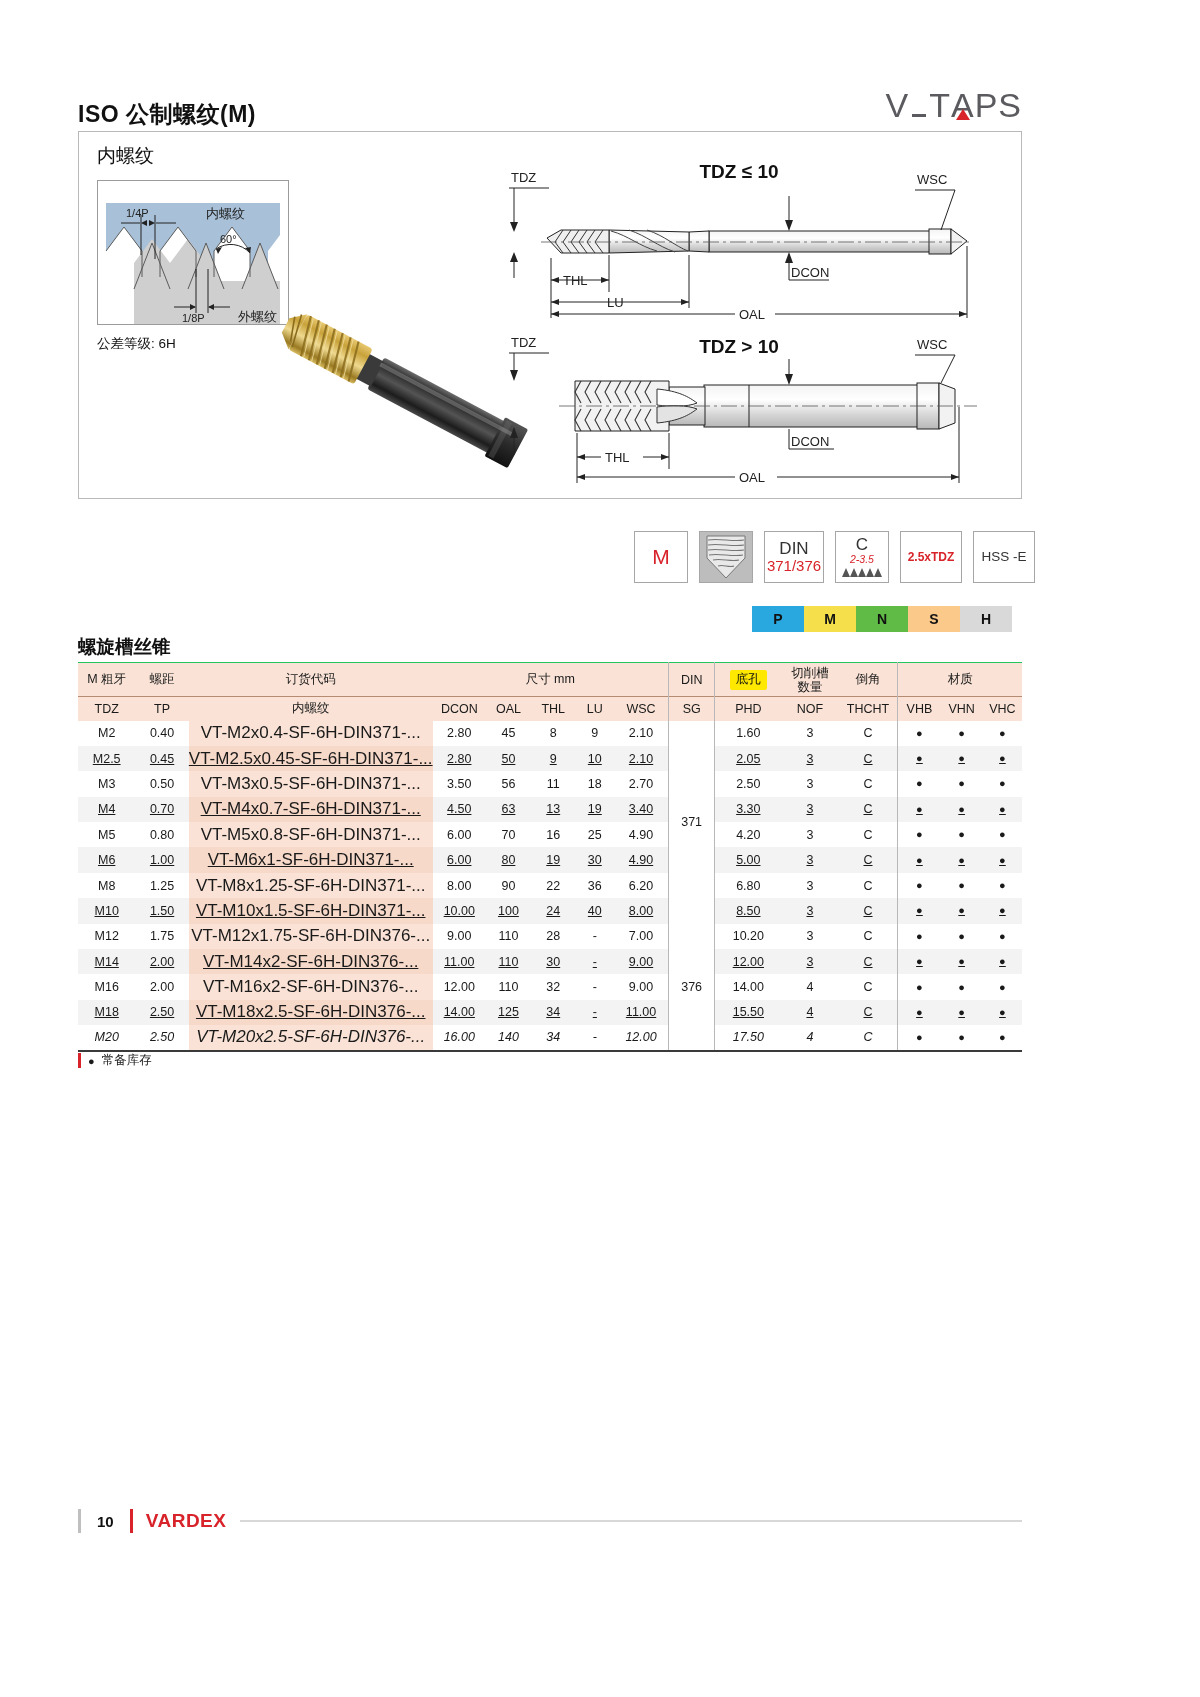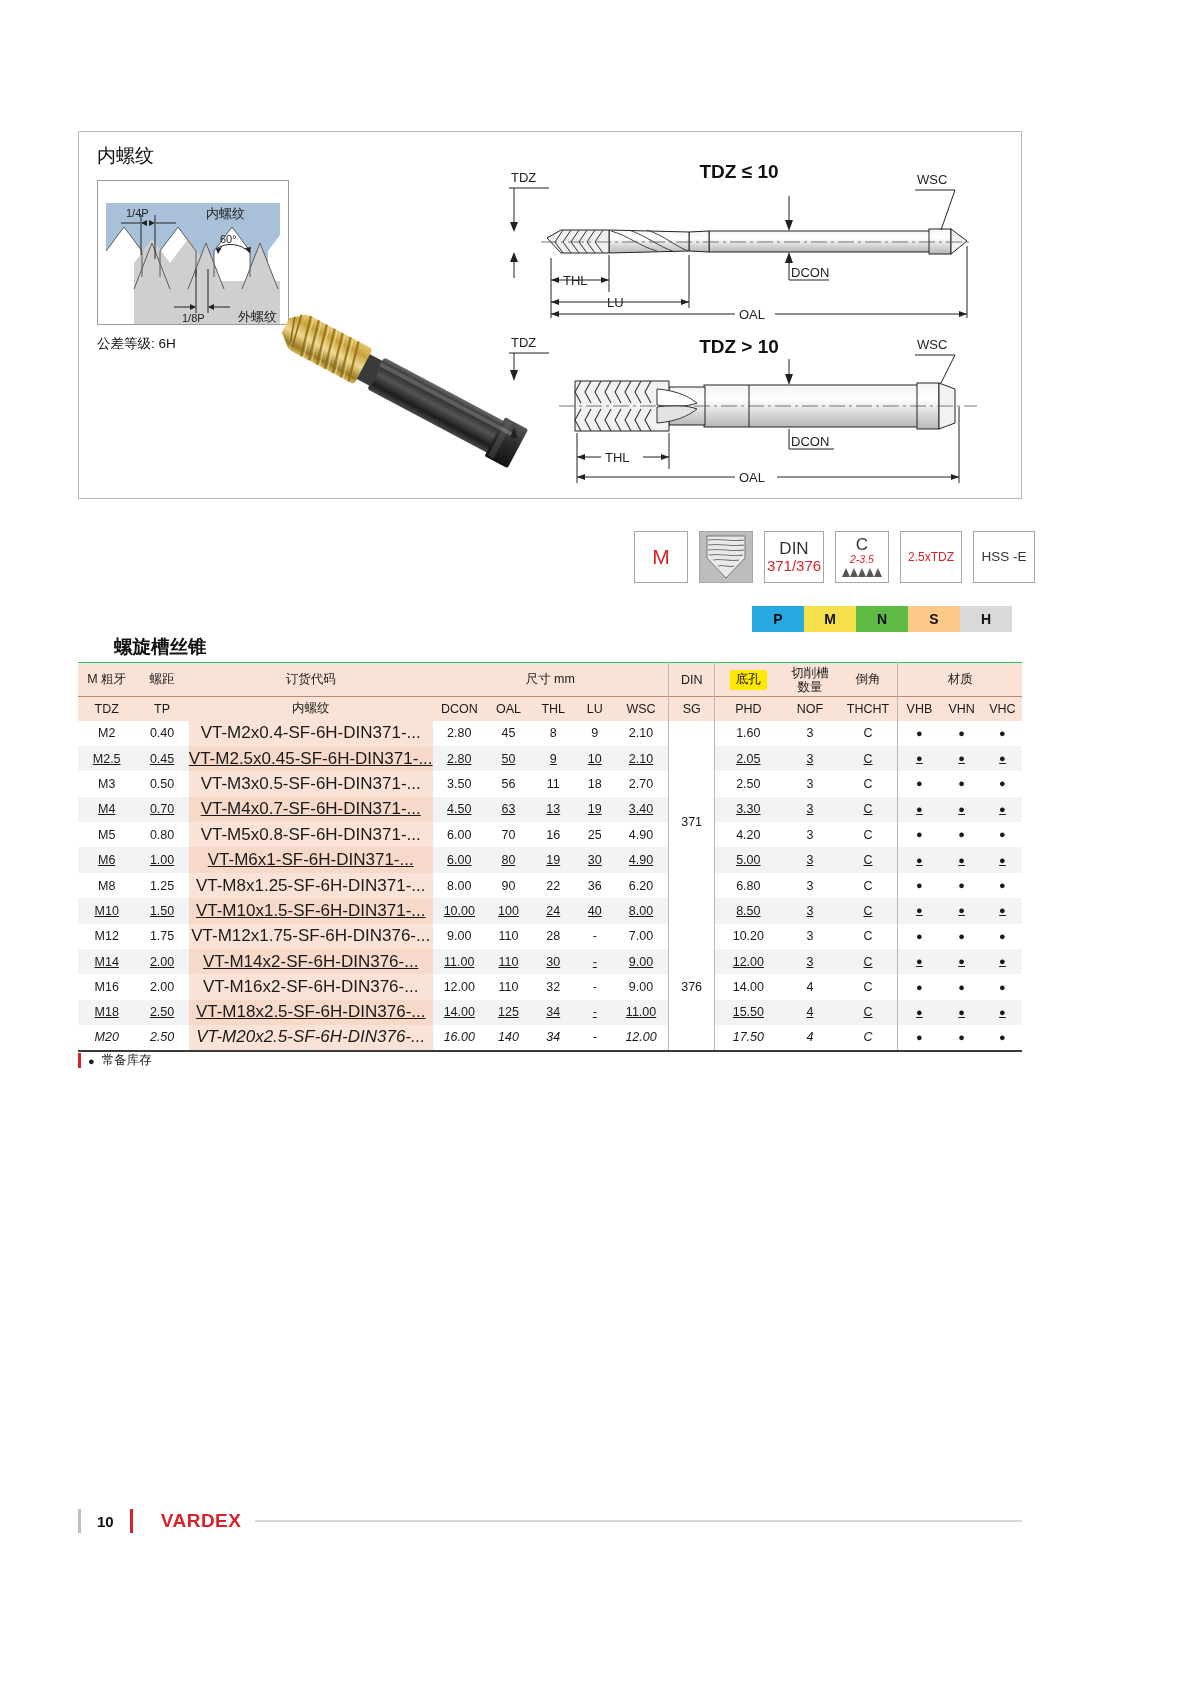--- a/index.html
+++ b/index.html
@@ -81,37 +81,37 @@
     align-items:center; justify-content:center; line-height:1.05;
   }
   .badge.wide { width:60px; }
   .badge.widest { width:62px; }
   .badge-m { font-size:21px; color:#d8232a; font-weight:500; }
   .badge-thread { background:#bdbdbd; padding:0; overflow:hidden; }
   .badge-din-top { font-size:17px; color:#333; font-weight:500; }
   .badge-din-bot { font-size:15px; color:#d8232a; }
   .badge-c-top { font-size:17px; color:#333; }
   .badge-c-bot { font-size:10.5px; color:#d8232a;font-style:italic; }
-  .badge-25 { font-size:12px; color:#d8232a; white-space:nowrap; }
+  .badge-25 { font-size:12px; color:#d8232a; white-space:nowrap;font-weight:bold; }
   .badge-hss { font-size:13.5px; color:#333; white-space:nowrap; }
 
   
   .matstrip {
     position:absolute; left:752px; top:606px; height:26px;
     display:flex;
   }
   .matcell {
     width:52px; display:flex; align-items:center; justify-content:center;
     font-size:14px; font-weight:bold; color:#111;
   }
 
   
   .section-title {
     position:absolute; left:78px; top:634px;
-    font-size:18.5px; font-weight:bold; color:#111;margin-left:36px;
+    font-size:18.5px; font-weight:bold; color:#111;
   }
 
   
   .table-wrap { position:absolute; left:78px; top:662px; width:944px; }
   table.spec { border-collapse:collapse; width:944px; font-size:12.5px; }
   table.spec th, table.spec td {
     padding:0; margin:0; text-align:center; vertical-align:middle;
     color:#1a1a1a; font-weight:normal;
   }
   .hdr-row th { background:#fae3d6; height:34px; font-size:12.5px; }
@@ -144,29 +144,42 @@
 
   
   .pfooter {
     position:absolute; left:78px; top:1506px; width:944px; height:30px;
     display:flex; align-items:center; gap:0;
   }
   .pfooter .lbar { width:3px; height:24px; background:#bfbfbf; }
   .pfooter .pnum { font-size:15px; font-weight:bold; color:#111; margin:0 16px; }
   .pfooter .rbar { width:3px; height:24px; background:#d8232a; margin-right:13px; }
   .pfooter .vardex {
-    font-size:19px; font-weight:bold; color:#d8232a; letter-spacing:.5px;margin-left:15px;
+    font-size:19px; font-weight:bold; color:#d8232a; letter-spacing:.5px;
   }
   .pfooter .tail { flex:1; height:2px; background:#d8d8d8; margin-left:14px; }
 </style>
 </head>
 <body>
 
 <div class="page">
 
+  <div class="header">
+    <div class="page-title">ISO 公制螺纹(M)</div>
+    <div class="brand-logo">
+      <span class="v">V</span>
+      <span class="dash"></span>
+      <span>T</span>
+      <span class="a-wrap">
+        <span>A</span>
+        <span class="tri"></span>
+      </span>
+      <span>PS</span>
+    </div>
+  </div>
 
   <div class="panel">
     <div class="panel-title">内螺纹</div>
 
     <div class="profile-fig">
       <svg width="190" height="143" viewBox="0 0 190 143">
 
         <path d="M8,22 L182,22 L182,96 L8,96 Z" fill="#a8c0d8" stroke="none"></path>
 
         <path d="M8,96 L8,70 L26,46 L44,70 L44,96 Z" fill="#ffffff"></path>

